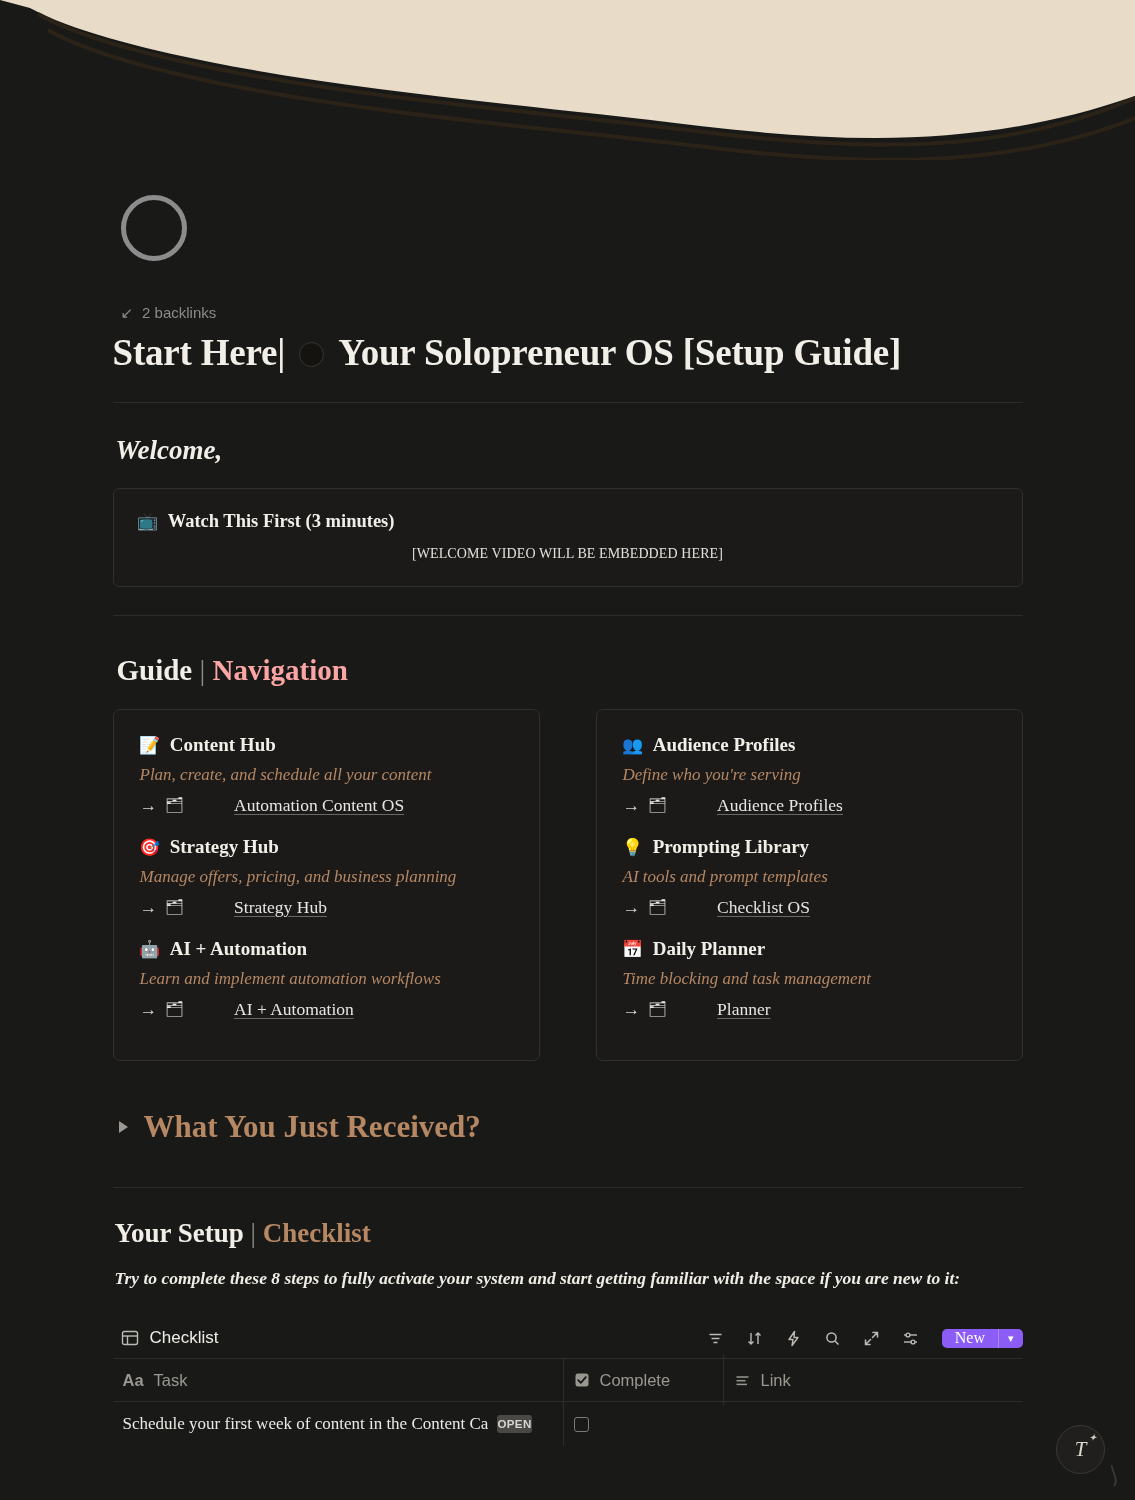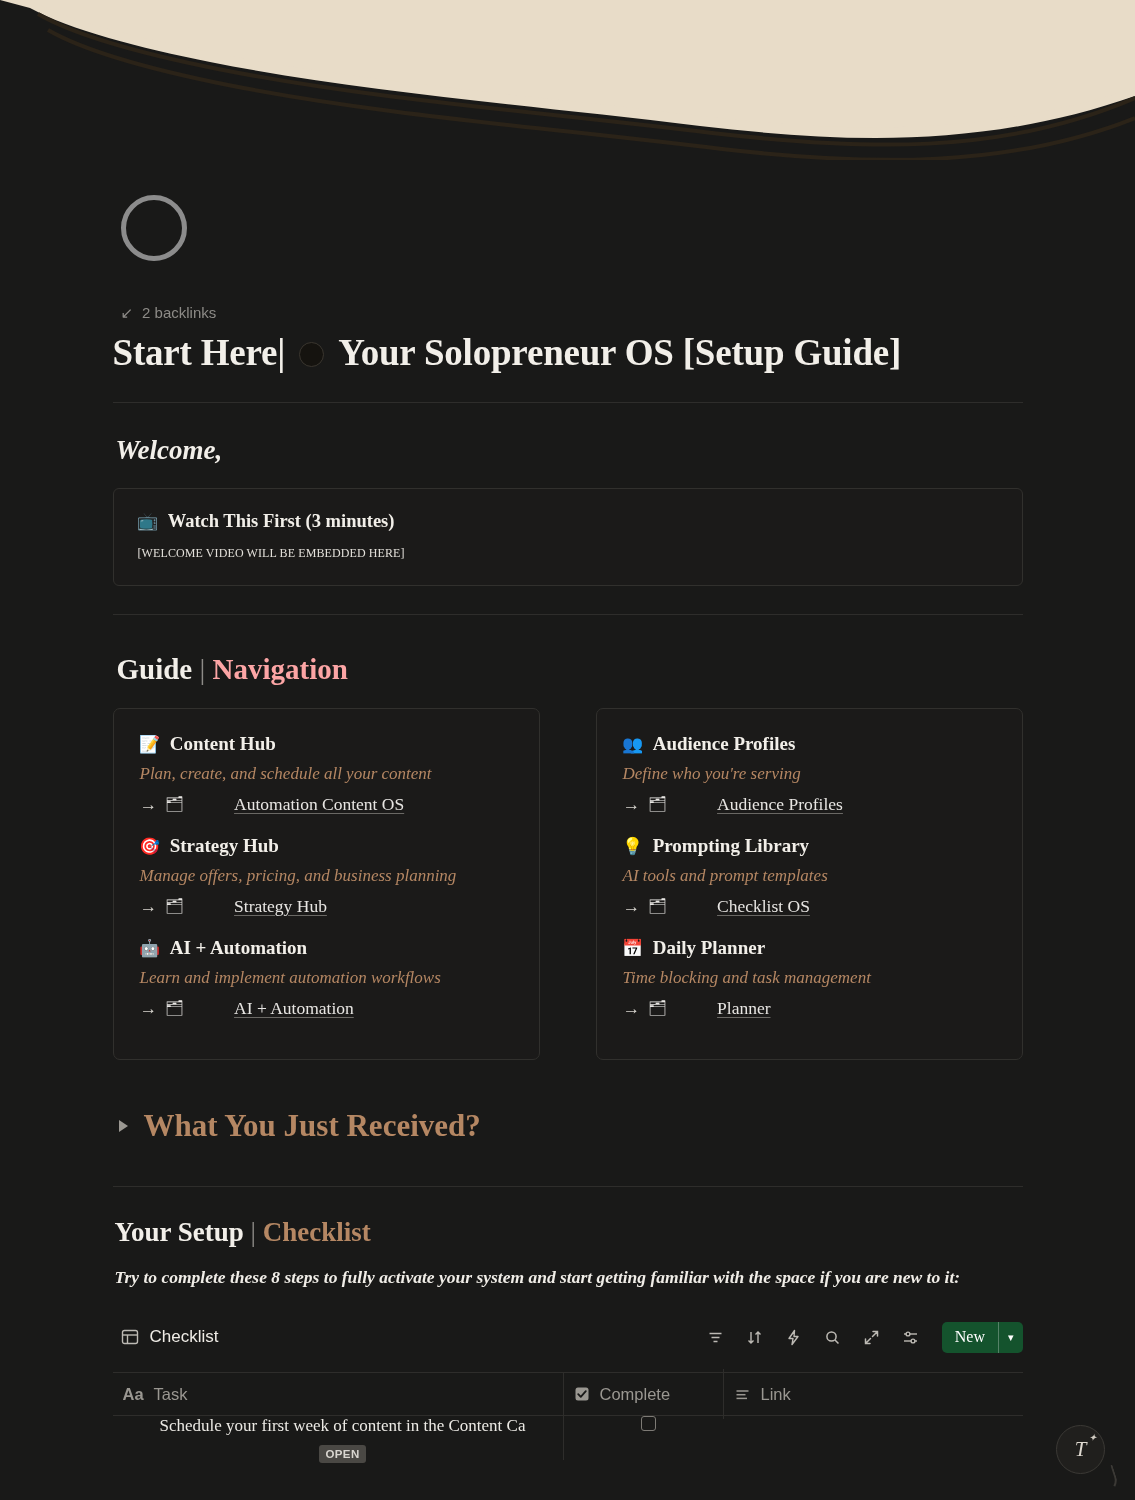--- a/index.html
+++ b/index.html
@@ -92,23 +92,24 @@
     background: #1b1a19;
   }
   .callout .head {
     font-size: 18.5px;
     font-weight: 700;
     color: #f2efe9;
     display: flex; align-items: center; gap: 9px;
   }
   .callout .body {
     margin-top: 14px;
-    font-size: 12px;
+    font-size: 14px;
     color: #e3e0da;
     letter-spacing: 0.1px;
+    text-align: center;
   }
 
   h2.section {
     font-size: 29px;
     font-weight: 700;
     margin-top: 38px;
     margin-left: 4px;
     color: #f2efe9;
   }
   h2.section .accent { color: #fca5a5; }
@@ -211,22 +212,22 @@
     display: flex; align-items: center; gap: 13px;
   }
   .tool {
     width: 26px; height: 26px;
     display: flex; align-items: center; justify-content: center;
     color: #bdbab4;
     border-radius: 4px;
   }
   .new-btn {
     display: flex; align-items: center;
-    height: 31px;
-    background: #14532d;
+    height: 19px;
+    background: #8b5cf6;
     border-radius: 5px;
     overflow: hidden;
     margin-left: 5px;
   }
   .new-btn .lbl {
     color: #fff;
     font-size: 16px;
     padding: 0 13px;
     font-family: "Liberation Serif", serif;
   }
@@ -235,45 +236,44 @@
 
   .db-head {
     display: flex;
     border-top: 1px solid #2e2d2b;
     border-bottom: 1px solid #2e2d2b;
     height: 44px;
     align-items: center;
     color: #9a9791;
     font-size: 16.5px;
     font-family: "Liberation Sans", sans-serif;
-    margin-top: 15px;
   }
   .db-head .c { display: flex; align-items: center; gap: 10px; padding-left: 10px; }
   .c-task { width: 450px; }
   .c-complete { width: 160px; border-left: 1px solid #2e2d2b; height: 44px; align-items: center; }
   .c-link { flex: 1; border-left: 1px solid #2e2d2b; height: 50px; align-items: center; }
 
   .db-row {
     display: flex;
     height: 44px;
     align-items: center;
     font-size: 17px;
     color: #eceae5;
   }
-  .db-row .c { display: flex; align-items: center; padding-left: 10px; height: 44px; flex-direction: column; }
+  .db-row .c { display: flex; align-items: center; padding-left: 10px; height: 44px; }
   .db-row .c-task { width: 450px; gap: 9px; }
   .db-row .c-complete { width: 160px; border-left: 1px solid #2e2d2b; }
   .db-row .c-link { flex: 1; border-left: 1px solid #2e2d2b; }
   .open-chip {
     background: #4a4844;
     color: #d9d6d0;
     font-size: 11.5px;
     font-weight: 700;
     border-radius: 3px;
-    padding: 3px 6px;
+    padding: 3px 0;
     font-family: "Liberation Sans", sans-serif;
     letter-spacing: .4px;
   }
   .checkbox {
     width: 15px; height: 15px;
     border: 1.6px solid #7d7a75;
     border-radius: 3px;
   }
   .row-link { color: #e1ded8; }
 

